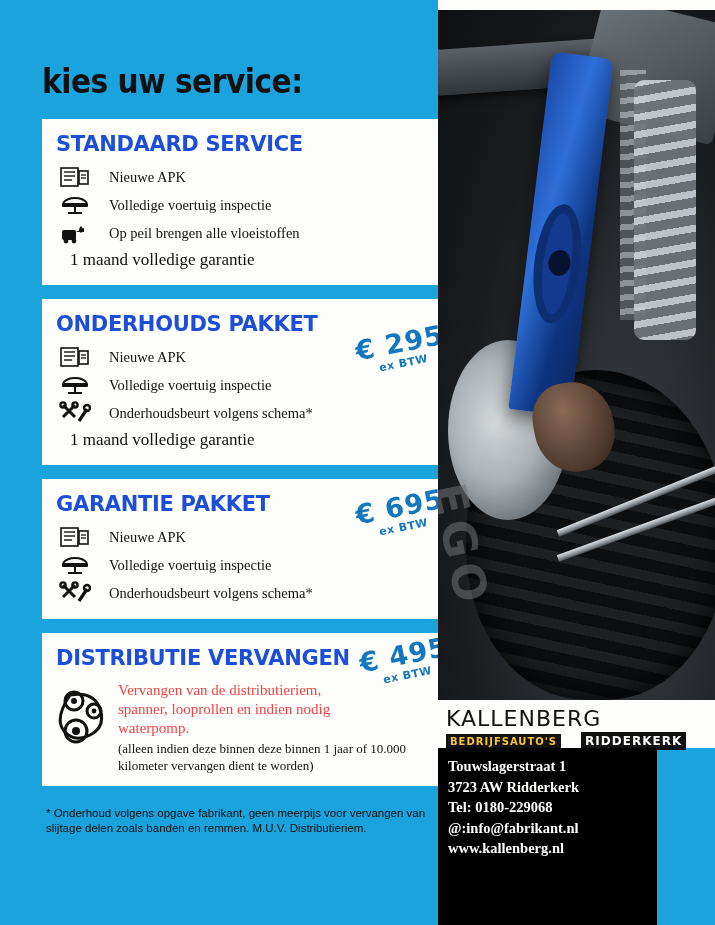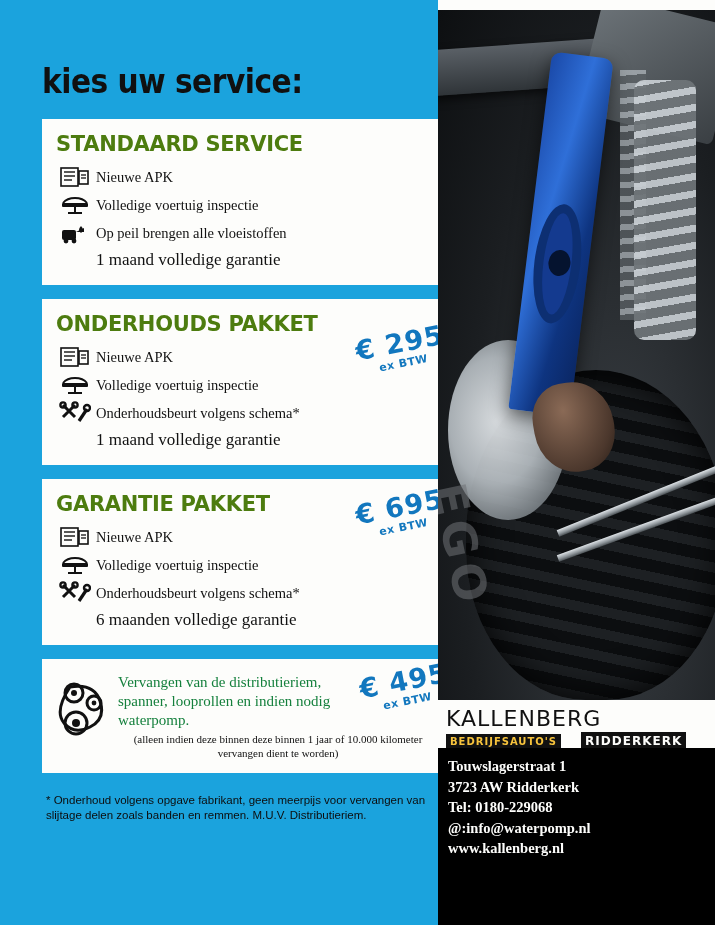--- a/index.html
+++ b/index.html
@@ -39,47 +39,48 @@
     margin: 0 0 14px 42px;
     width: 396px;
     padding: 10px 0 12px 0;
     position: relative;
   }
 
   .card-title {
     font-family: "DejaVu Sans", sans-serif;
     font-weight: bold;
     font-size: 21px;
-    color: #4d7c0f;
+    color: #1d4ed8;
     padding: 3px 0 7px 14px;
     letter-spacing: -0.3px;
     text-transform: uppercase;
   }
 
   .row {
     display: flex;
     align-items: center;
     padding: 2px 0 2px 14px;
     min-height: 28px;
+    gap: 13px;
   }
   .row .ico {
     width: 38px;
     min-width: 38px;
     display: flex;
     align-items: center;
     justify-content: center;
   }
   .row .txt {
     font-family: "Liberation Serif", serif;
     font-size: 14.5px;
     color: #111;
     padding-left: 2px;
   }
   .row.guarantee {
-    padding-left: 52px;
+    padding-left: 26px;
     min-height: 26px;
   }
   .row.guarantee .txt {
     font-family: "Liberation Serif", serif;
     font-size: 17px;
     color: #111;
   }
 
   
   .price {
@@ -101,31 +102,30 @@
     transform: rotate(0deg);
   }
 
   .price-onderhoud { right: -8px; top: 30px; }
   .price-garantie  { right: -8px; top: 14px; }
   .price-distri    { right: -12px; top: 8px; }
 
   .distri-text {
     font-family: "Liberation Serif", serif;
     font-size: 15px;
-    color: #15803d;
+    color: #ef4444;
     line-height: 1.25;
     padding: 0 90px 0 0;
   }
   .distri-note {
     font-family: "Liberation Serif", serif;
-    font-size: 11px;
+    font-size: 13px;
     color: #111;
     line-height: 1.25;
     padding-top: 4px;
-    text-align: center;
   }
   .distri-wrap {
     display: flex;
     align-items: flex-start;
     padding: 4px 0 0 14px;
   }
   .distri-wrap .ico {
     width: 62px;
     min-width: 62px;
     padding-top: 6px;
@@ -285,21 +285,21 @@
     color: #fdfdfb;
     font-family: "DejaVu Sans", sans-serif;
     font-size: 12px;
     font-weight: bold;
     letter-spacing: 1px;
     padding: 2px 4px;
   }
   .contact {
     position: absolute;
     left: 0; top: 748px;
-    width: 277px; height: 177px;
+    width: 219px; height: 177px;
     background: #000;
     padding: 8px 0 0 10px;
   }
   .contact div {
     font-family: "Liberation Serif", serif;
     font-weight: bold;
     font-size: 14.5px;
     color: #fdfdfb;
     line-height: 1.42;
   }
@@ -461,26 +461,24 @@
           <path d="M4 4 l12 12 m0-12 L4 16" stroke="#111" stroke-width="3" fill="none"></path>
           <circle cx="4" cy="4" r="2.6" fill="none" stroke="#111" stroke-width="2.4"></circle>
           <circle cx="16" cy="4" r="2.6" fill="none" stroke="#111" stroke-width="2.4"></circle>
           <path d="M20 20 l8-12" stroke="#111" stroke-width="3.2"></path>
           <circle cx="28" cy="7" r="3" fill="none" stroke="#111" stroke-width="2.4"></circle>
         </svg>
       </span>
       <span class="txt">Onderhoudsbeurt volgens schema*</span>
     </div>
 
-    <div class="row guarantee">
-      <span class="txt">6 maanden volledige garantie</span>
-    </div>
   </div>
 
   <div class="card">
+    <div class="card-title">DISTRIBUTIE VERVANGEN</div>
 
     <div class="price price-distri">
       <span class="amt">€ 495</span>
       <span class="ex">ex BTW</span>
     </div>
 
     <div class="distri-wrap">
       <span class="ico">
         <svg width="58" height="62" viewBox="0 0 58 62">
           <path d="M14 8 q24-4 30 14 q6 18-10 26 q-16 8-26-4 q-10-12 6-36z" fill="none" stroke="#111" stroke-width="3"></path>
@@ -529,16 +527,16 @@
     <div class="brand-sub">
       <span class="s1">BEDRIJFSAUTO'S</span>
       <span class="s2">RIDDERKERK</span>
     </div>
   </div>
 
   <div class="contact">
     <div>Touwslagerstraat 1</div>
     <div>3723 AW Ridderkerk</div>
     <div>Tel: 0180-229068</div>
-    <div>@:info@waterpomp.nl</div>
+    <div>@:info@fabrikant.nl</div>
     <div>www.kallenberg.nl</div>
   </div>
 </div>
 
 </body></html>

